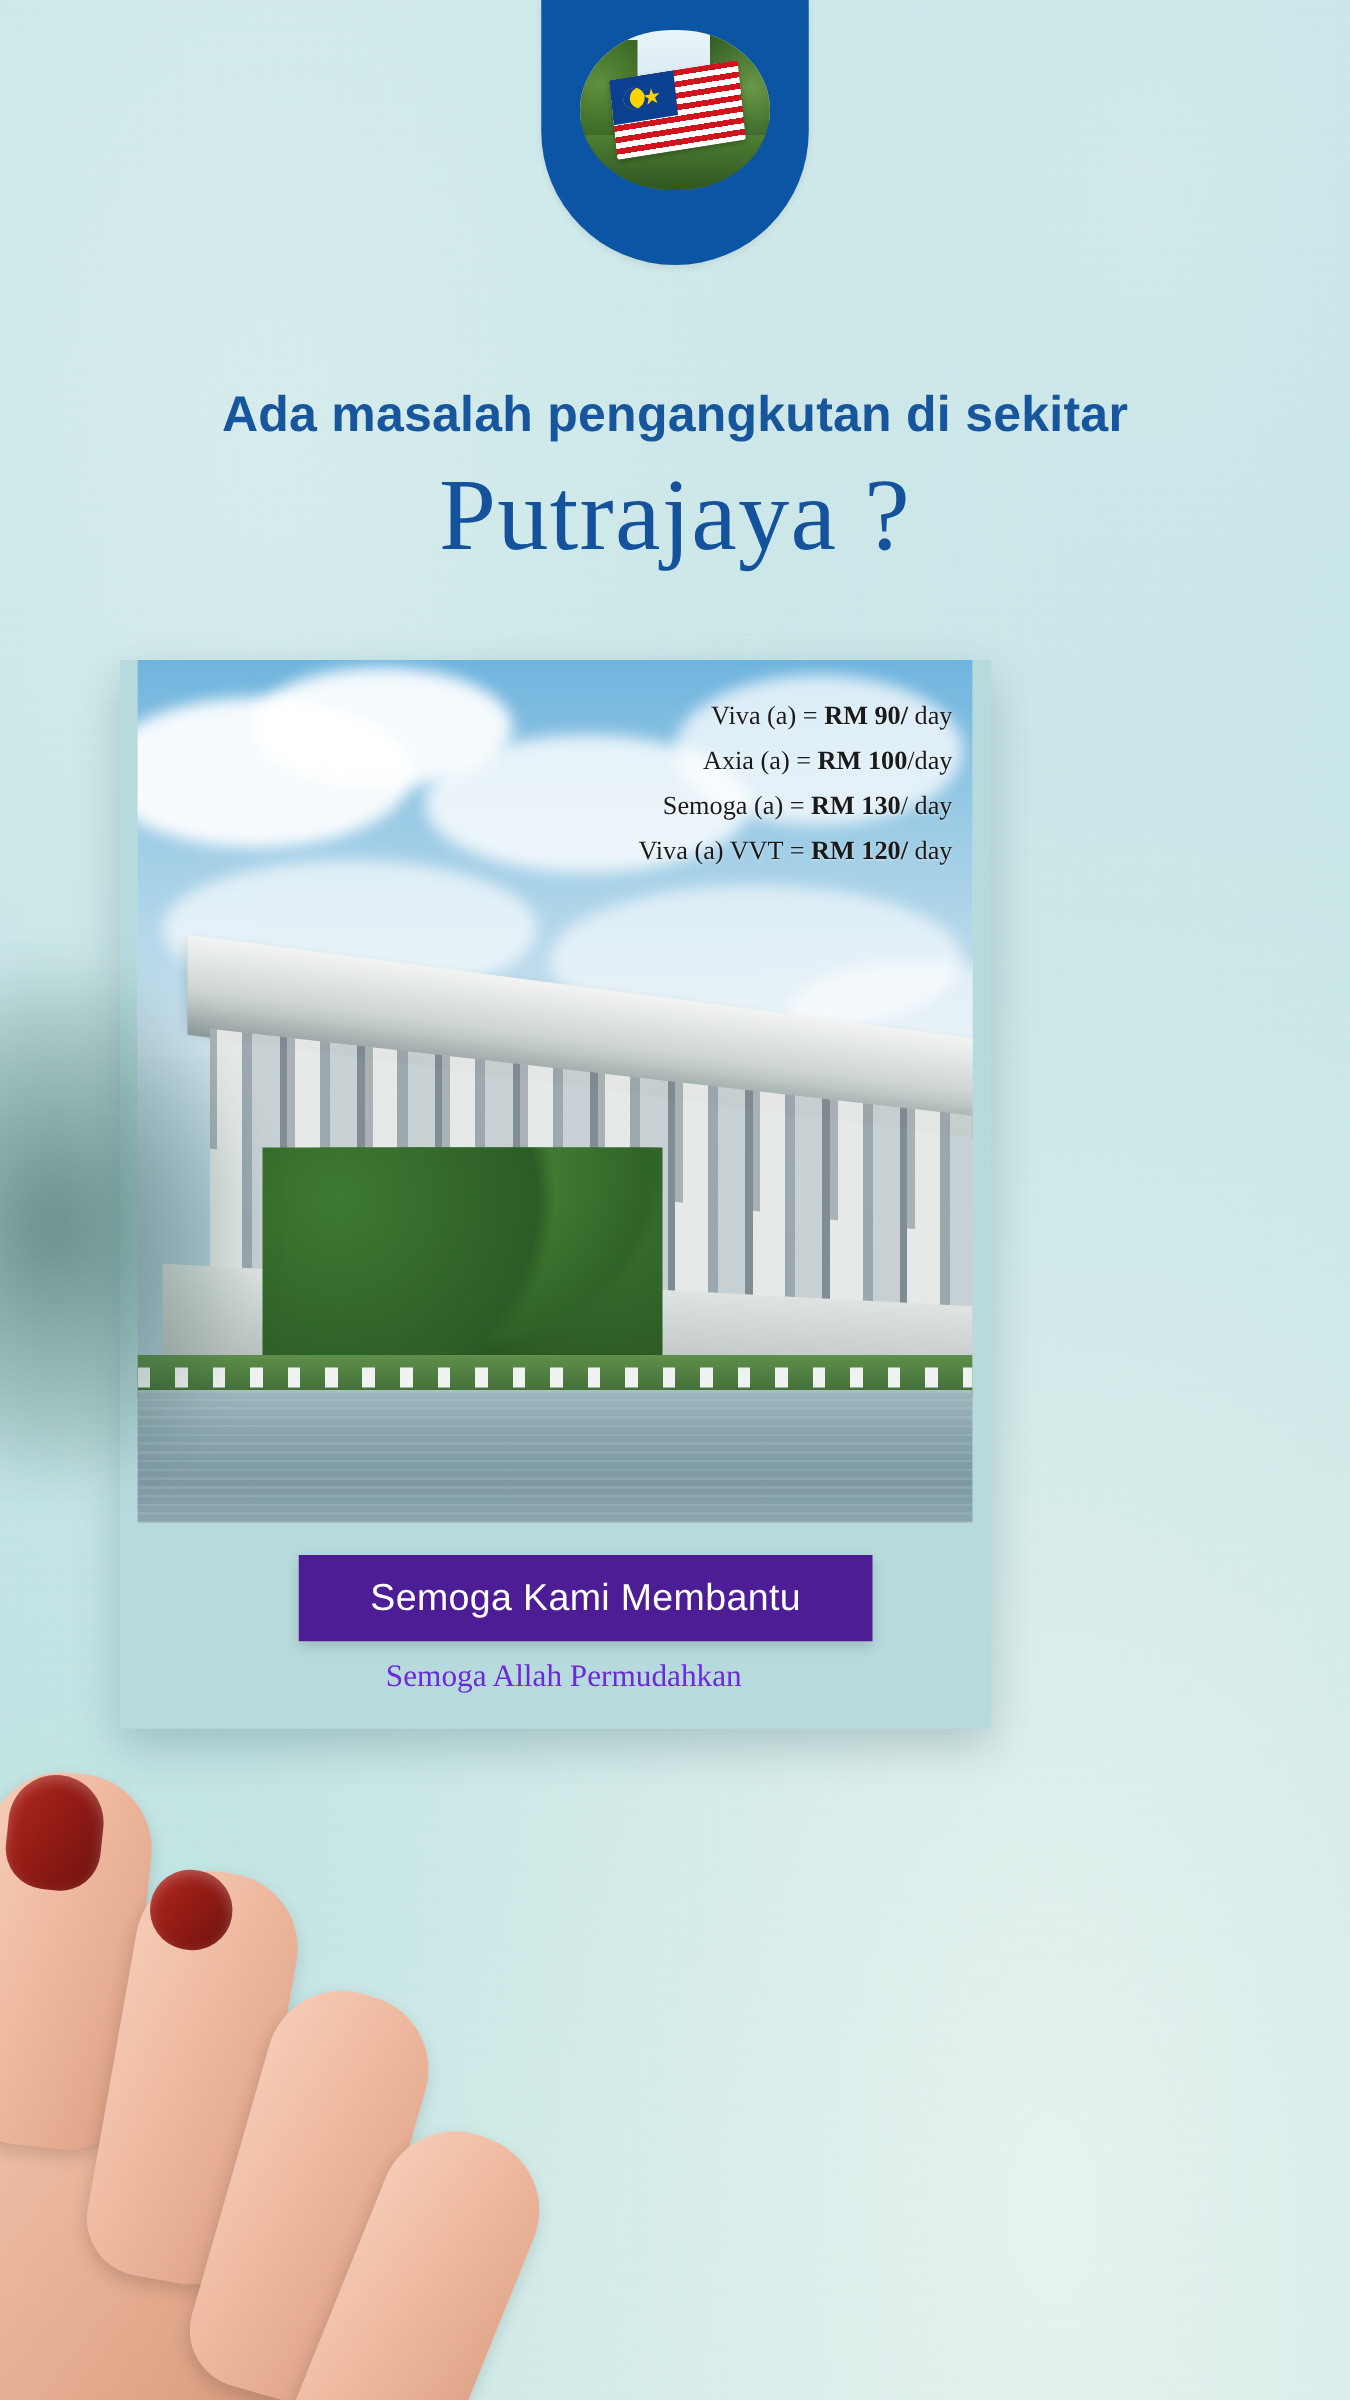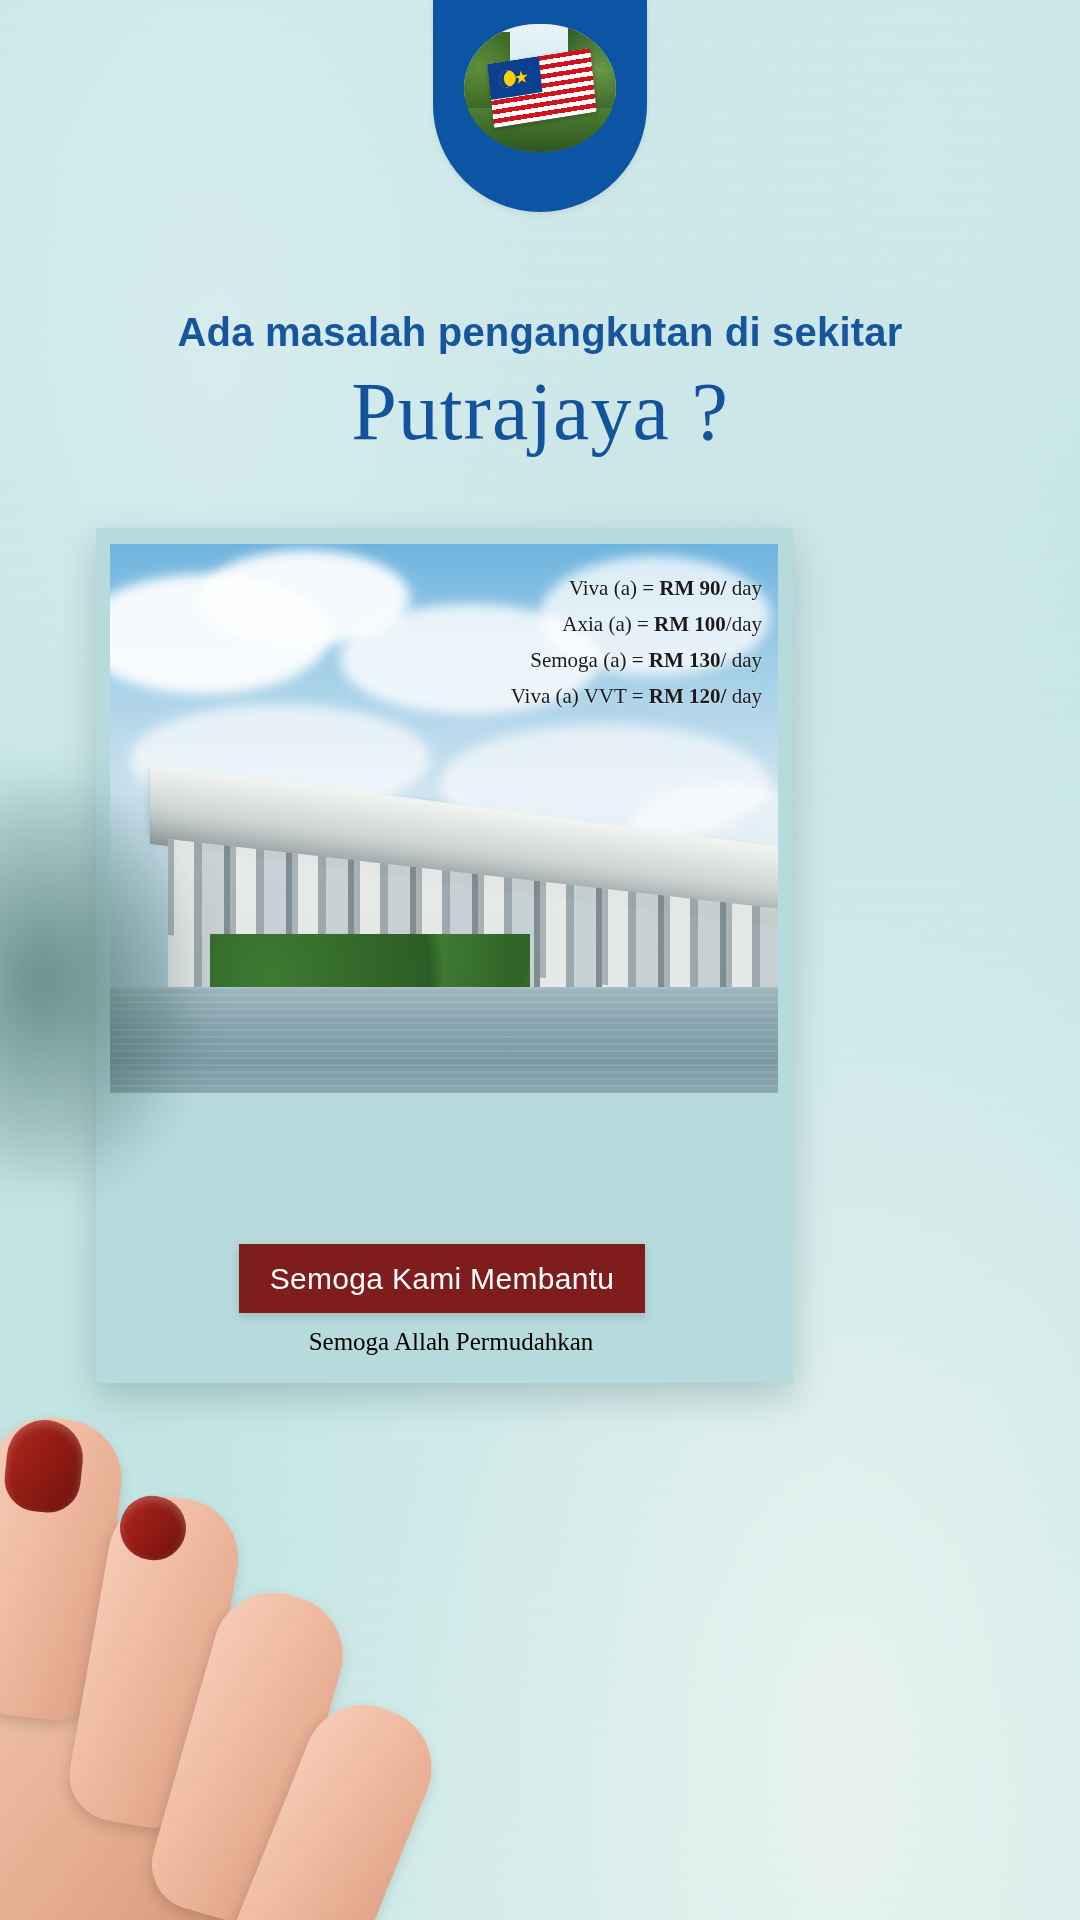--- a/index.html
+++ b/index.html
@@ -152,23 +152,23 @@
     left: 96px;
     top: 528px;
     width: 697px;
     height: 855px;
     background: #b7dadd;
     box-shadow: 0 14px 34px rgba(20,60,70,0.22);
   }
   .photo {
     position: absolute;
     left: 14px;
-    top: 16px;
+    top: 0;
     width: 668px;
-    height: 549px;
+    height: 690px;
     overflow: hidden;
     background: linear-gradient(180deg, #9fd0ea 0%, #cfe6f2 40%, #9fb9c4 100%);
   }
   
   .sky-bg {
     position: absolute; left:0; top:0; right:0; height: 46%;
     background: linear-gradient(180deg, #6fb4de 0%, #9fcde6 45%, #cfe4ef 100%);
   }
   .cloud {
     position: absolute;
@@ -294,42 +294,42 @@
   }
   .price-row .amt {
     font-weight: bold;
   }
 
   
   .cta {
     position: absolute;
     left: 143px;
     top: 716px;
-    width: 406px;
+    width: 459px;
     height: 69px;
-    background: #7f1d1d;
+    background: #4c1d95;
     display: flex;
     align-items: center;
     justify-content: center;
     box-shadow: 0 4px 10px rgba(0,0,0,0.15);
   }
   .cta-label {
     color: #ffffff;
     font-size: 30px;
     font-weight: 400;
     letter-spacing: 0.3px;
   }
   .subnote {
     position: absolute;
     left: 13px; right: 0;
     top: 800px;
     text-align: center;
     font-family: "Liberation Serif", serif;
     font-size: 25px;
-    color: #000000;
+    color: #6d28d9;
   }
 
   
   .hand {
     position: absolute;
     left: -30px;
     bottom: -40px;
     width: 470px;
     height: 560px;
     pointer-events: none;

